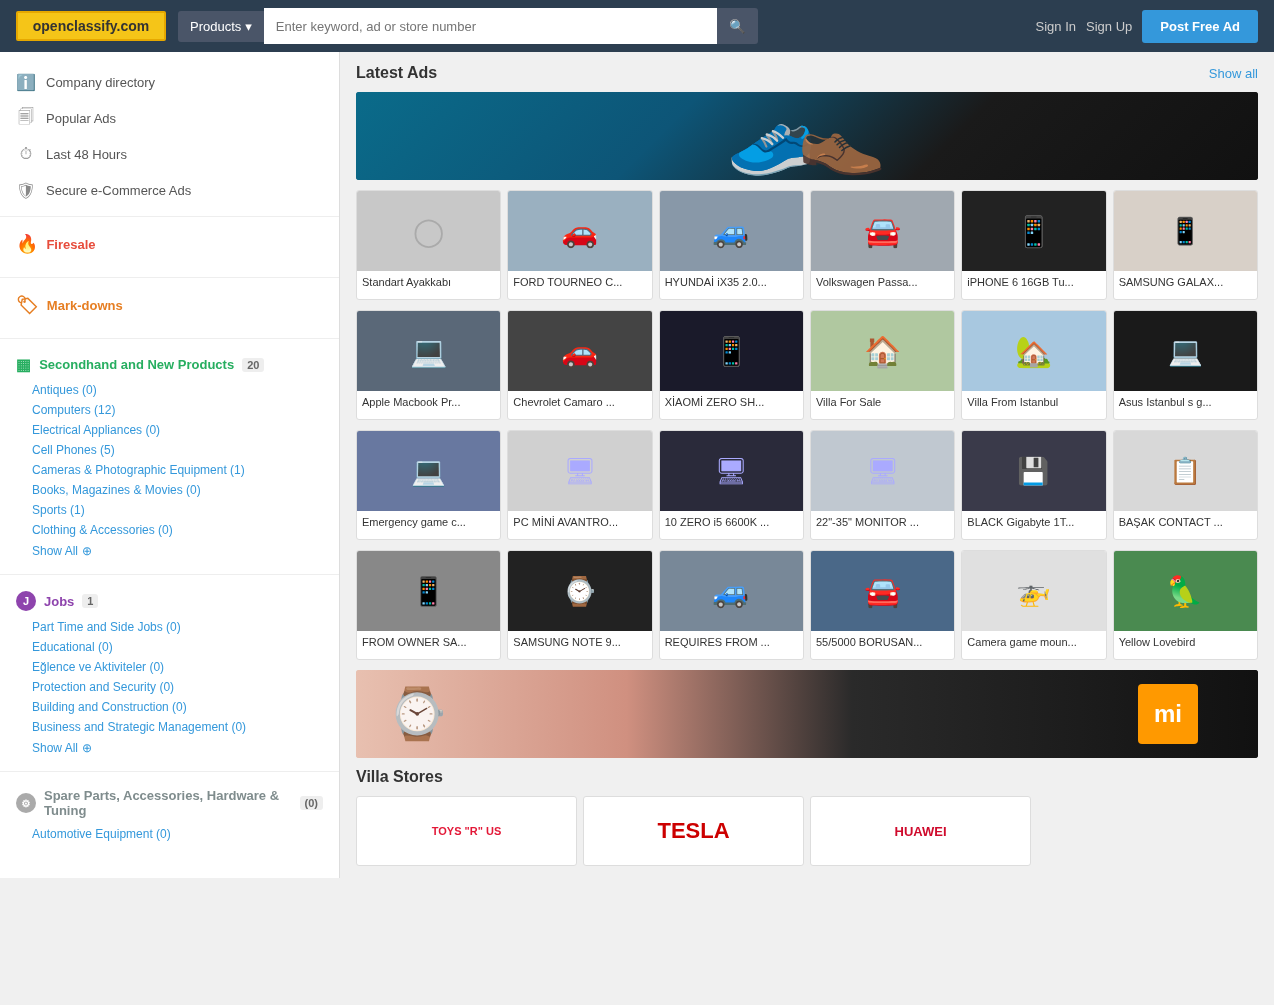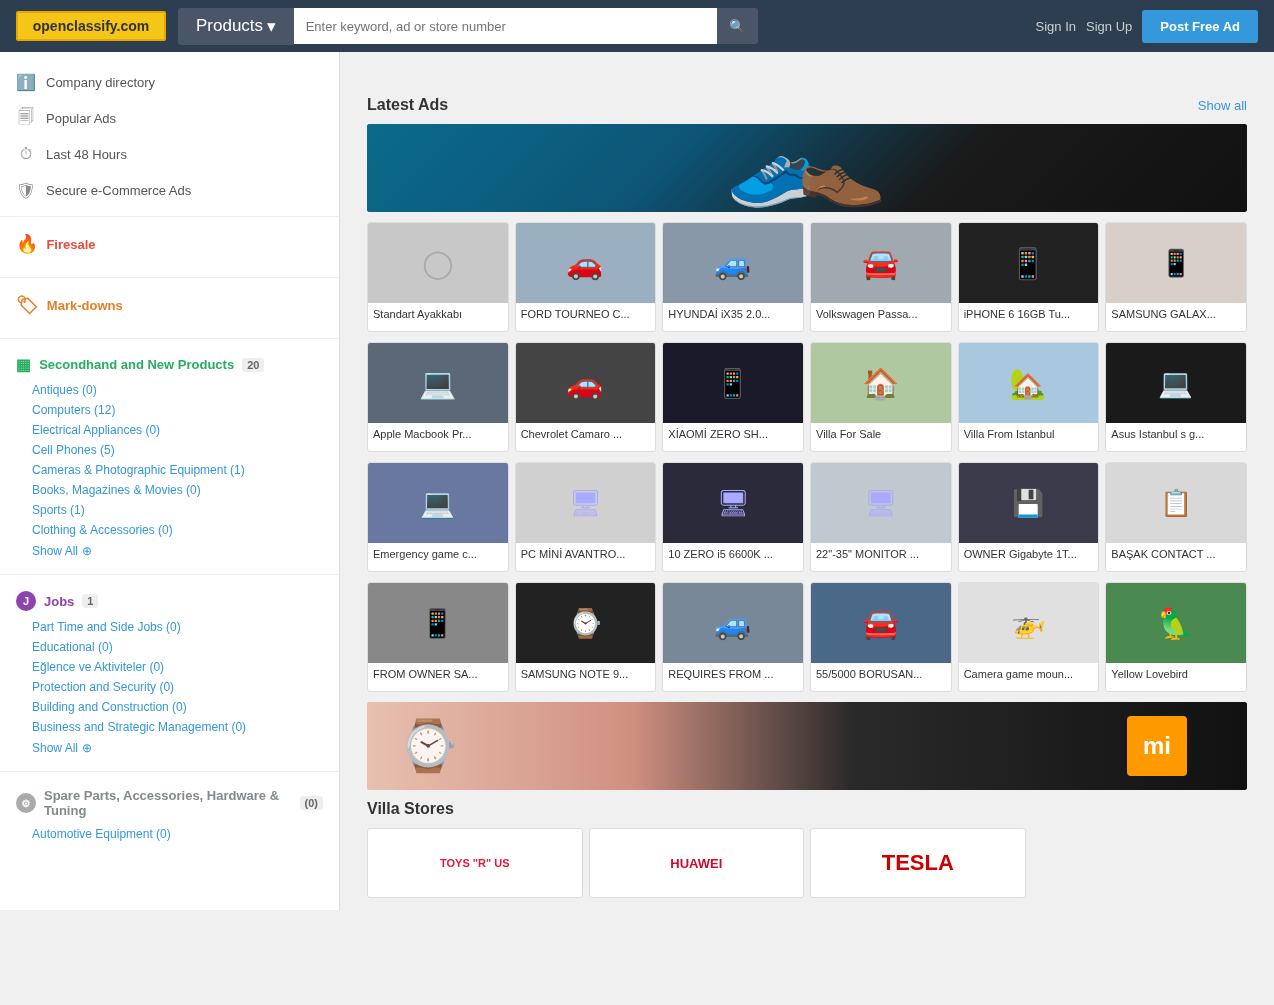--- a/index.html
+++ b/index.html
@@ -29,24 +29,24 @@
     .search-bar {
       display: flex;
       align-items: center;
       flex: 1;
       max-width: 580px;
     }
     .product-dropdown {
       background: #4a5568;
       color: #fff;
       border: none;
-      padding: 8px 18px;
+      padding: 8px 12px;
       cursor: pointer;
       border-radius: 3px 0 0 3px;
-      font-size: 17px;
+      font-size: 13px;
       display: flex;
       align-items: center;
       gap: 4px;
       white-space: nowrap;
     }
     .search-input {
       flex: 1;
       padding: 8px 12px;
       border: none;
       font-size: 13px;
@@ -161,23 +161,22 @@
       cursor: pointer;
       display: flex;
       align-items: center;
       gap: 4px;
       margin-top: 4px;
     }
 
     
     .main {
       flex: 1;
-      padding: 12px 27px;
+      padding: 12px 16px;
       background: #f0f0f0;
-      margin-top: 32px;
     }
 
     
     .section-header {
       display: flex;
       justify-content: space-between;
       align-items: center;
       margin-bottom: 10px;
     }
     .section-title {
@@ -566,21 +565,21 @@
       <div class="ad-card">
         <div class="ad-img tech-img" style="background:#c0c8d0;display:flex;align-items:center;justify-content:center;">
           <span style="font-size:26px;">🖥</span>
         </div>
         <div class="ad-title">22"-35" MONITOR ...</div>
       </div>
       <div class="ad-card">
         <div class="ad-img tech-img" style="background:#3a3a4a;display:flex;align-items:center;justify-content:center;">
           <span style="font-size:26px;">💾</span>
         </div>
-        <div class="ad-title">OWNER Gigabyte 1T...</div>
+        <div class="ad-title">BLACK Gigabyte 1T...</div>
       </div>
       <div class="ad-card">
         <div class="ad-img placeholder-img" style="background:#d8d8d8;display:flex;align-items:center;justify-content:center;">
           <span style="font-size:26px;">📋</span>
         </div>
         <div class="ad-title">BAŞAK CONTACT ...</div>
       </div>
     </div>
 
     <div class="ad-grid">
@@ -629,22 +628,22 @@
       </div>
     </div>
 
     <div class="stores-section">
       <h2 class="stores-title">Villa Stores</h2>
       <div class="stores-grid">
         <div class="store-card">
           <span class="store-logo toys-logo">TOYS "R" US</span>
         </div>
         <div class="store-card">
+          <span class="store-logo tesla-logo">TESLA</span>
+        </div>
+        <div class="store-card">
           <span class="store-logo huawei-logo">HUAWEI</span>
-        </div>
-        <div class="store-card">
-          <span class="store-logo tesla-logo">TESLA</span>
         </div>
       </div>
     </div>
 
   </main>
 </div>
 
 </body></html>

